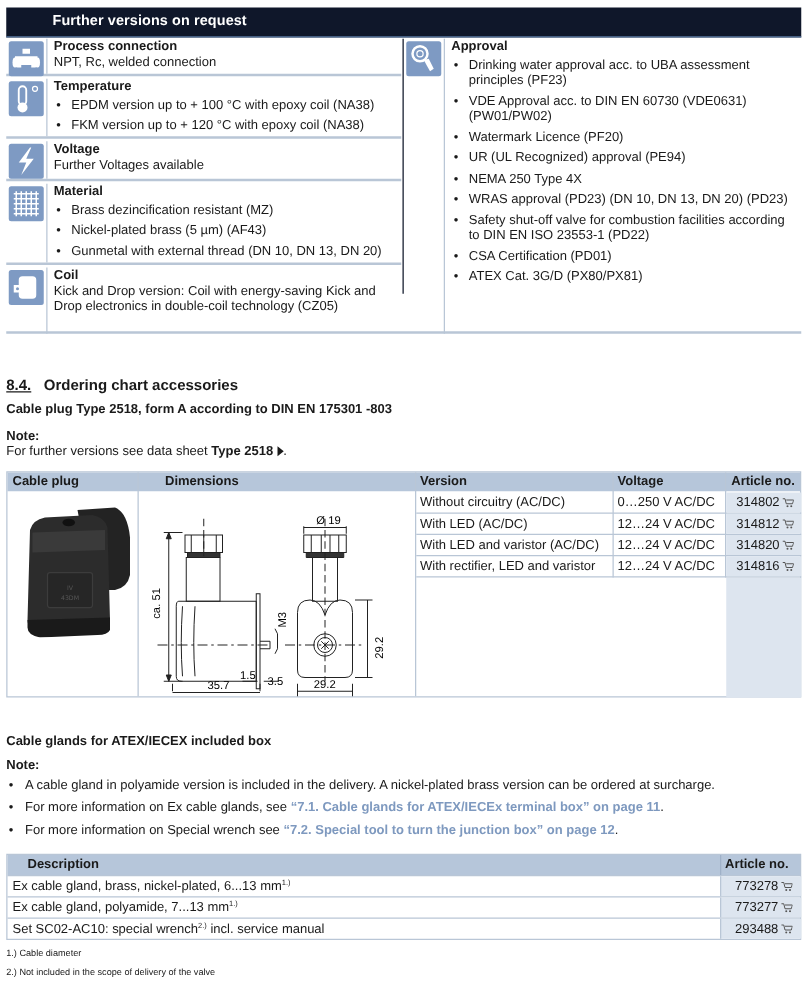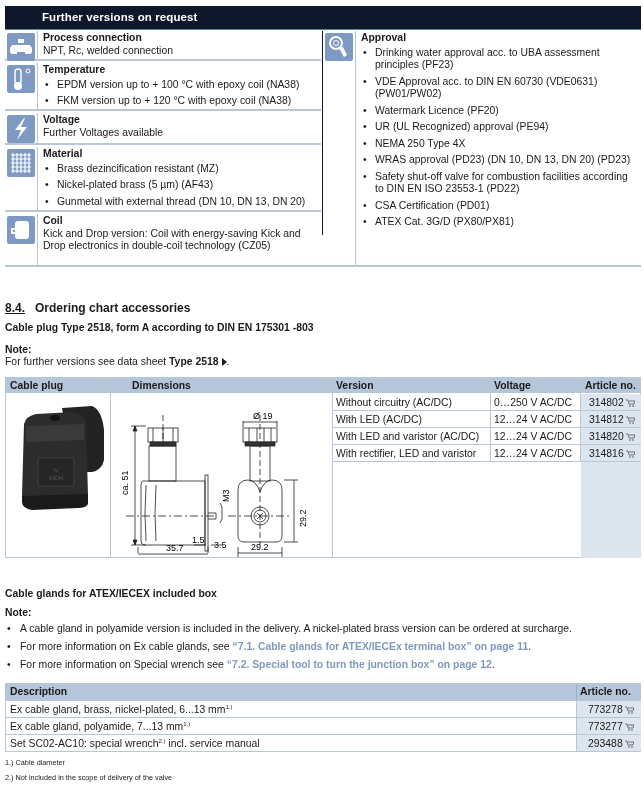--- a/index.html
+++ b/index.html
@@ -52,21 +52,21 @@
   .note2-label { position: absolute; left: 5px; top: 607px; font-weight: bold; }
   .note2-list { position: absolute; left: 5px; top: 622px; list-style: none; width: 636px; }
   .note2-list li { position: relative; padding-left: 15px; height: 18px; line-height: 14px; }
   .note2-list li::before { content: "•"; position: absolute; left: 2px; top: 0; }
   .xref { color: #7e99bf; font-weight: bold; }
 
   .gl-table { position: absolute; left: 5px; top: 683px; width: 636px; border: 1px solid #b9c6d6; }
   .gl-head { height: 16px; background: #b6c6da; position: relative; }
   .gl-row { height: 17px; position: relative; border-top: 1px solid #b9c6d6; }
   .gl-desc { position: absolute; left: 4px; top: 3px; }
-  .gl-hdr-desc { position: absolute; left: 4px; top: 2px; font-weight: bold; }
+  .gl-hdr-desc { position: absolute; left: 16px; top: 2px; font-weight: bold; }
   .gl-hdr-art { position: absolute; left: 574px; top: 2px; font-weight: bold; }
   .gl-art { position: absolute; left: 570px; top: 0; width: 65px; height: 16px; background: #dde5ef; border-left: 1px solid #b9c6d6; padding: 3px 0 0 11px; }
   .gl-head .gl-sep { position: absolute; left: 570px; top: 0; bottom: 0; width: 1px; background: #9fb1c8; }
   sup { font-size: 6px; vertical-align: 4px; }
 
   .fn { position: absolute; left: 5px; font-size: 7.3px; }
 </style>
 </head>
 <body>
 

